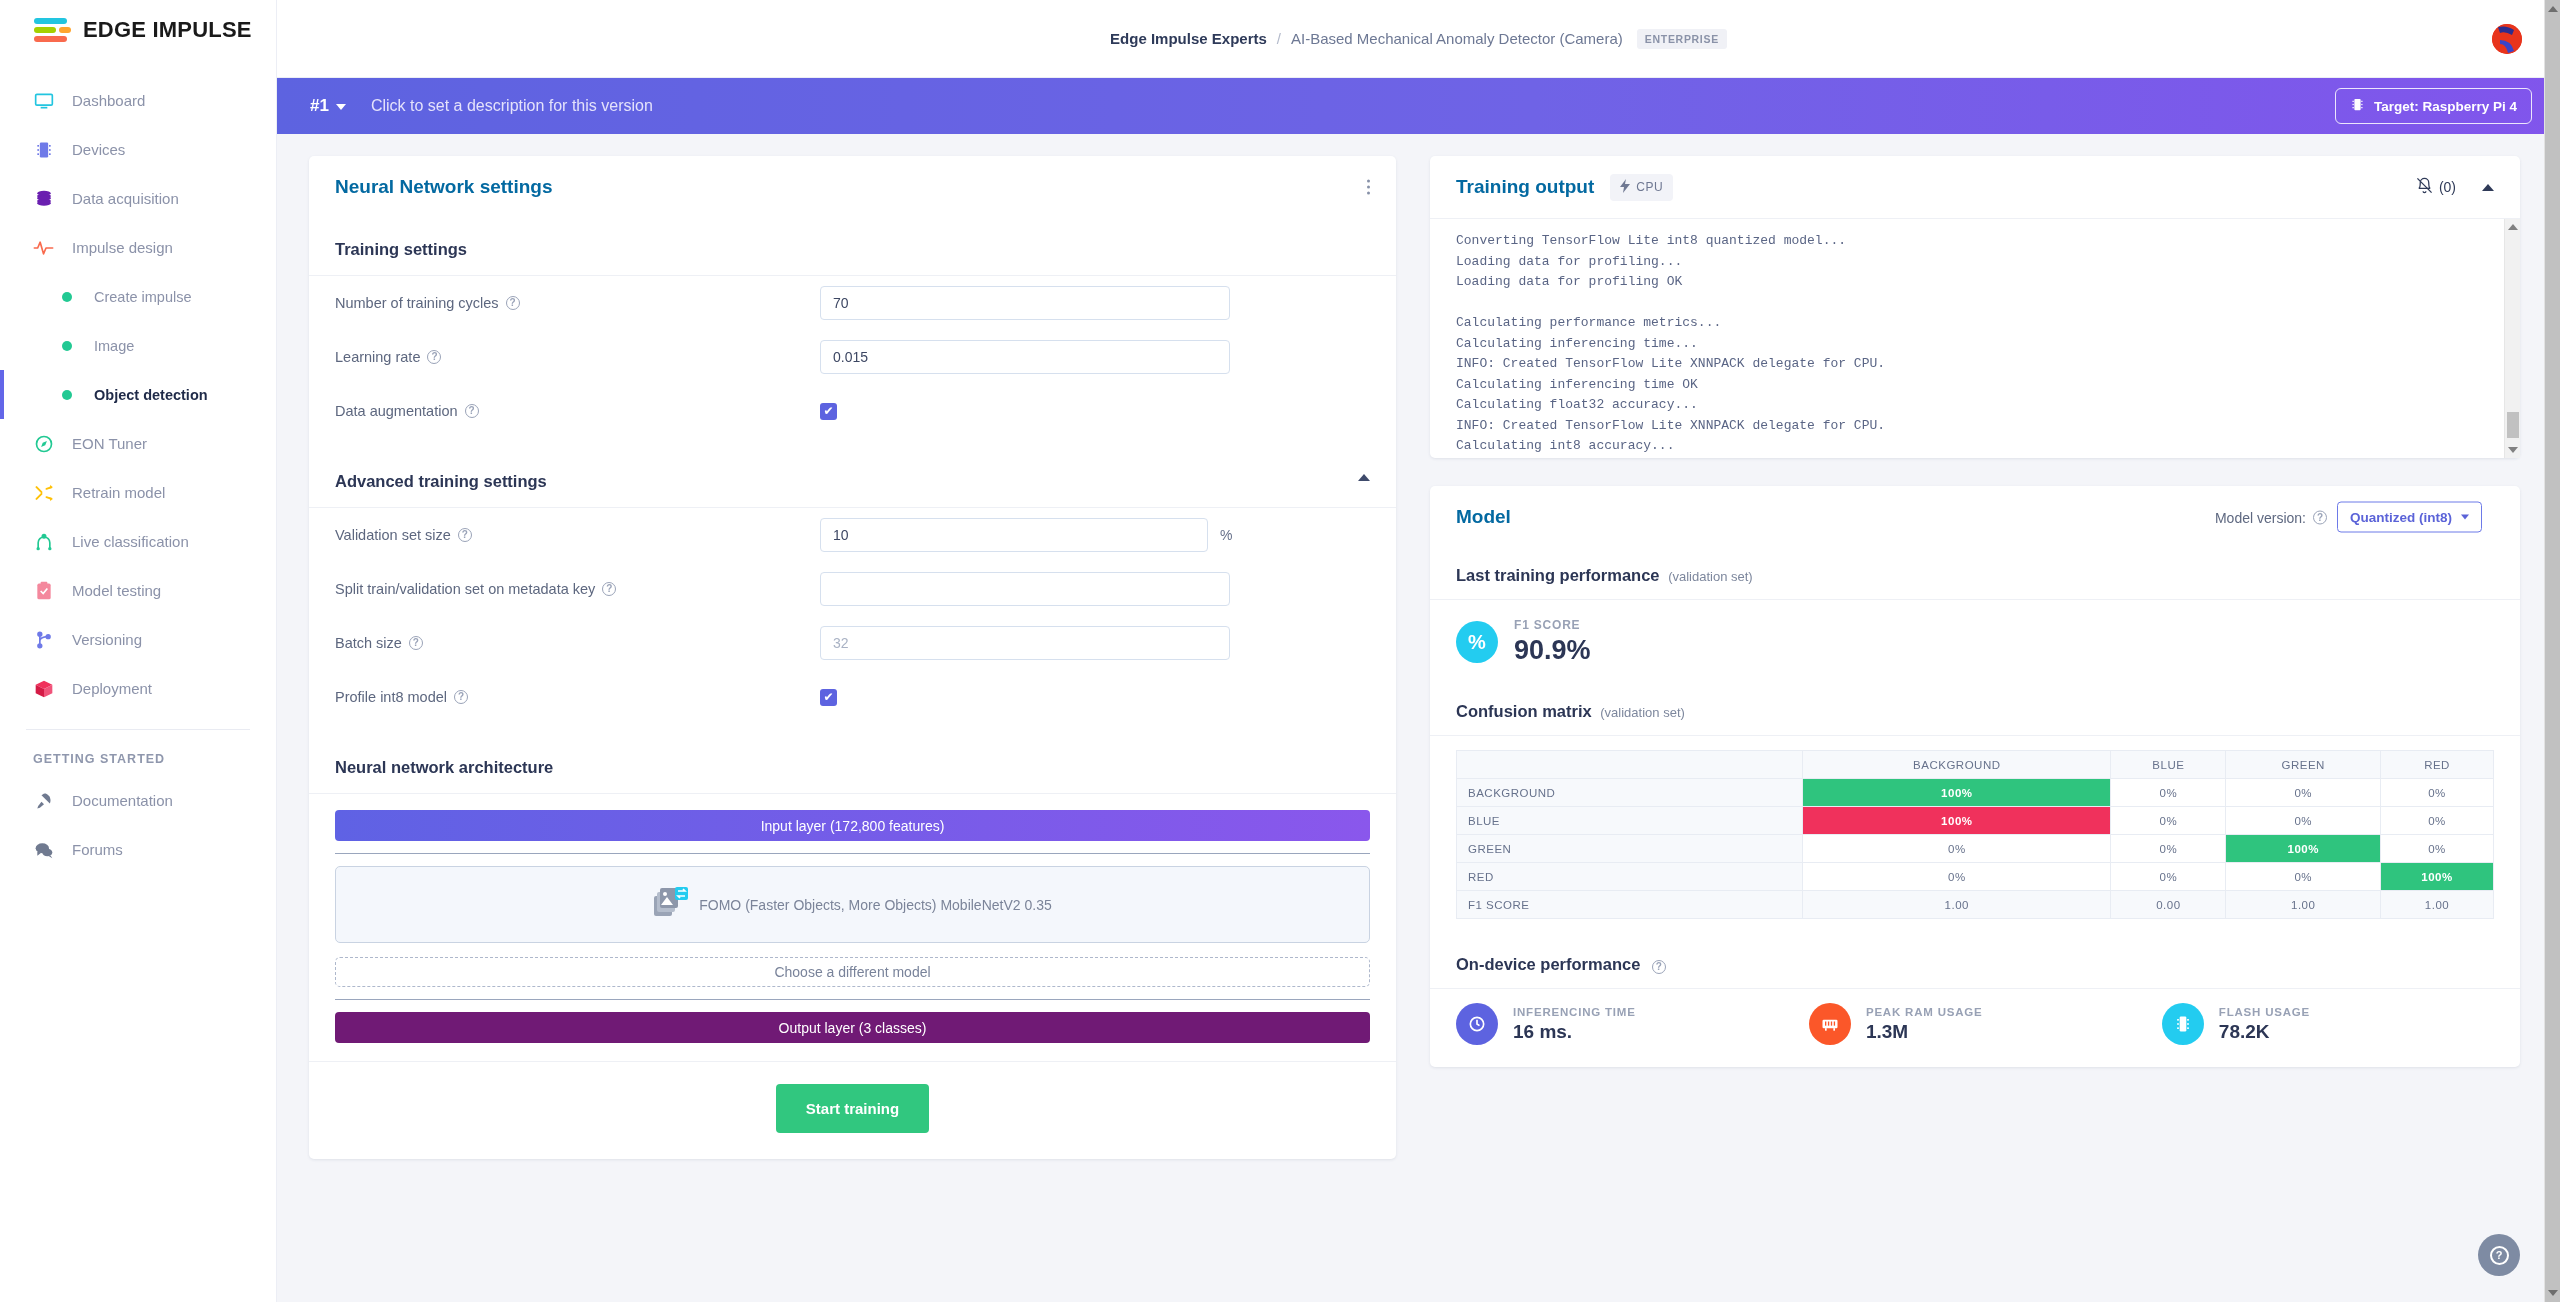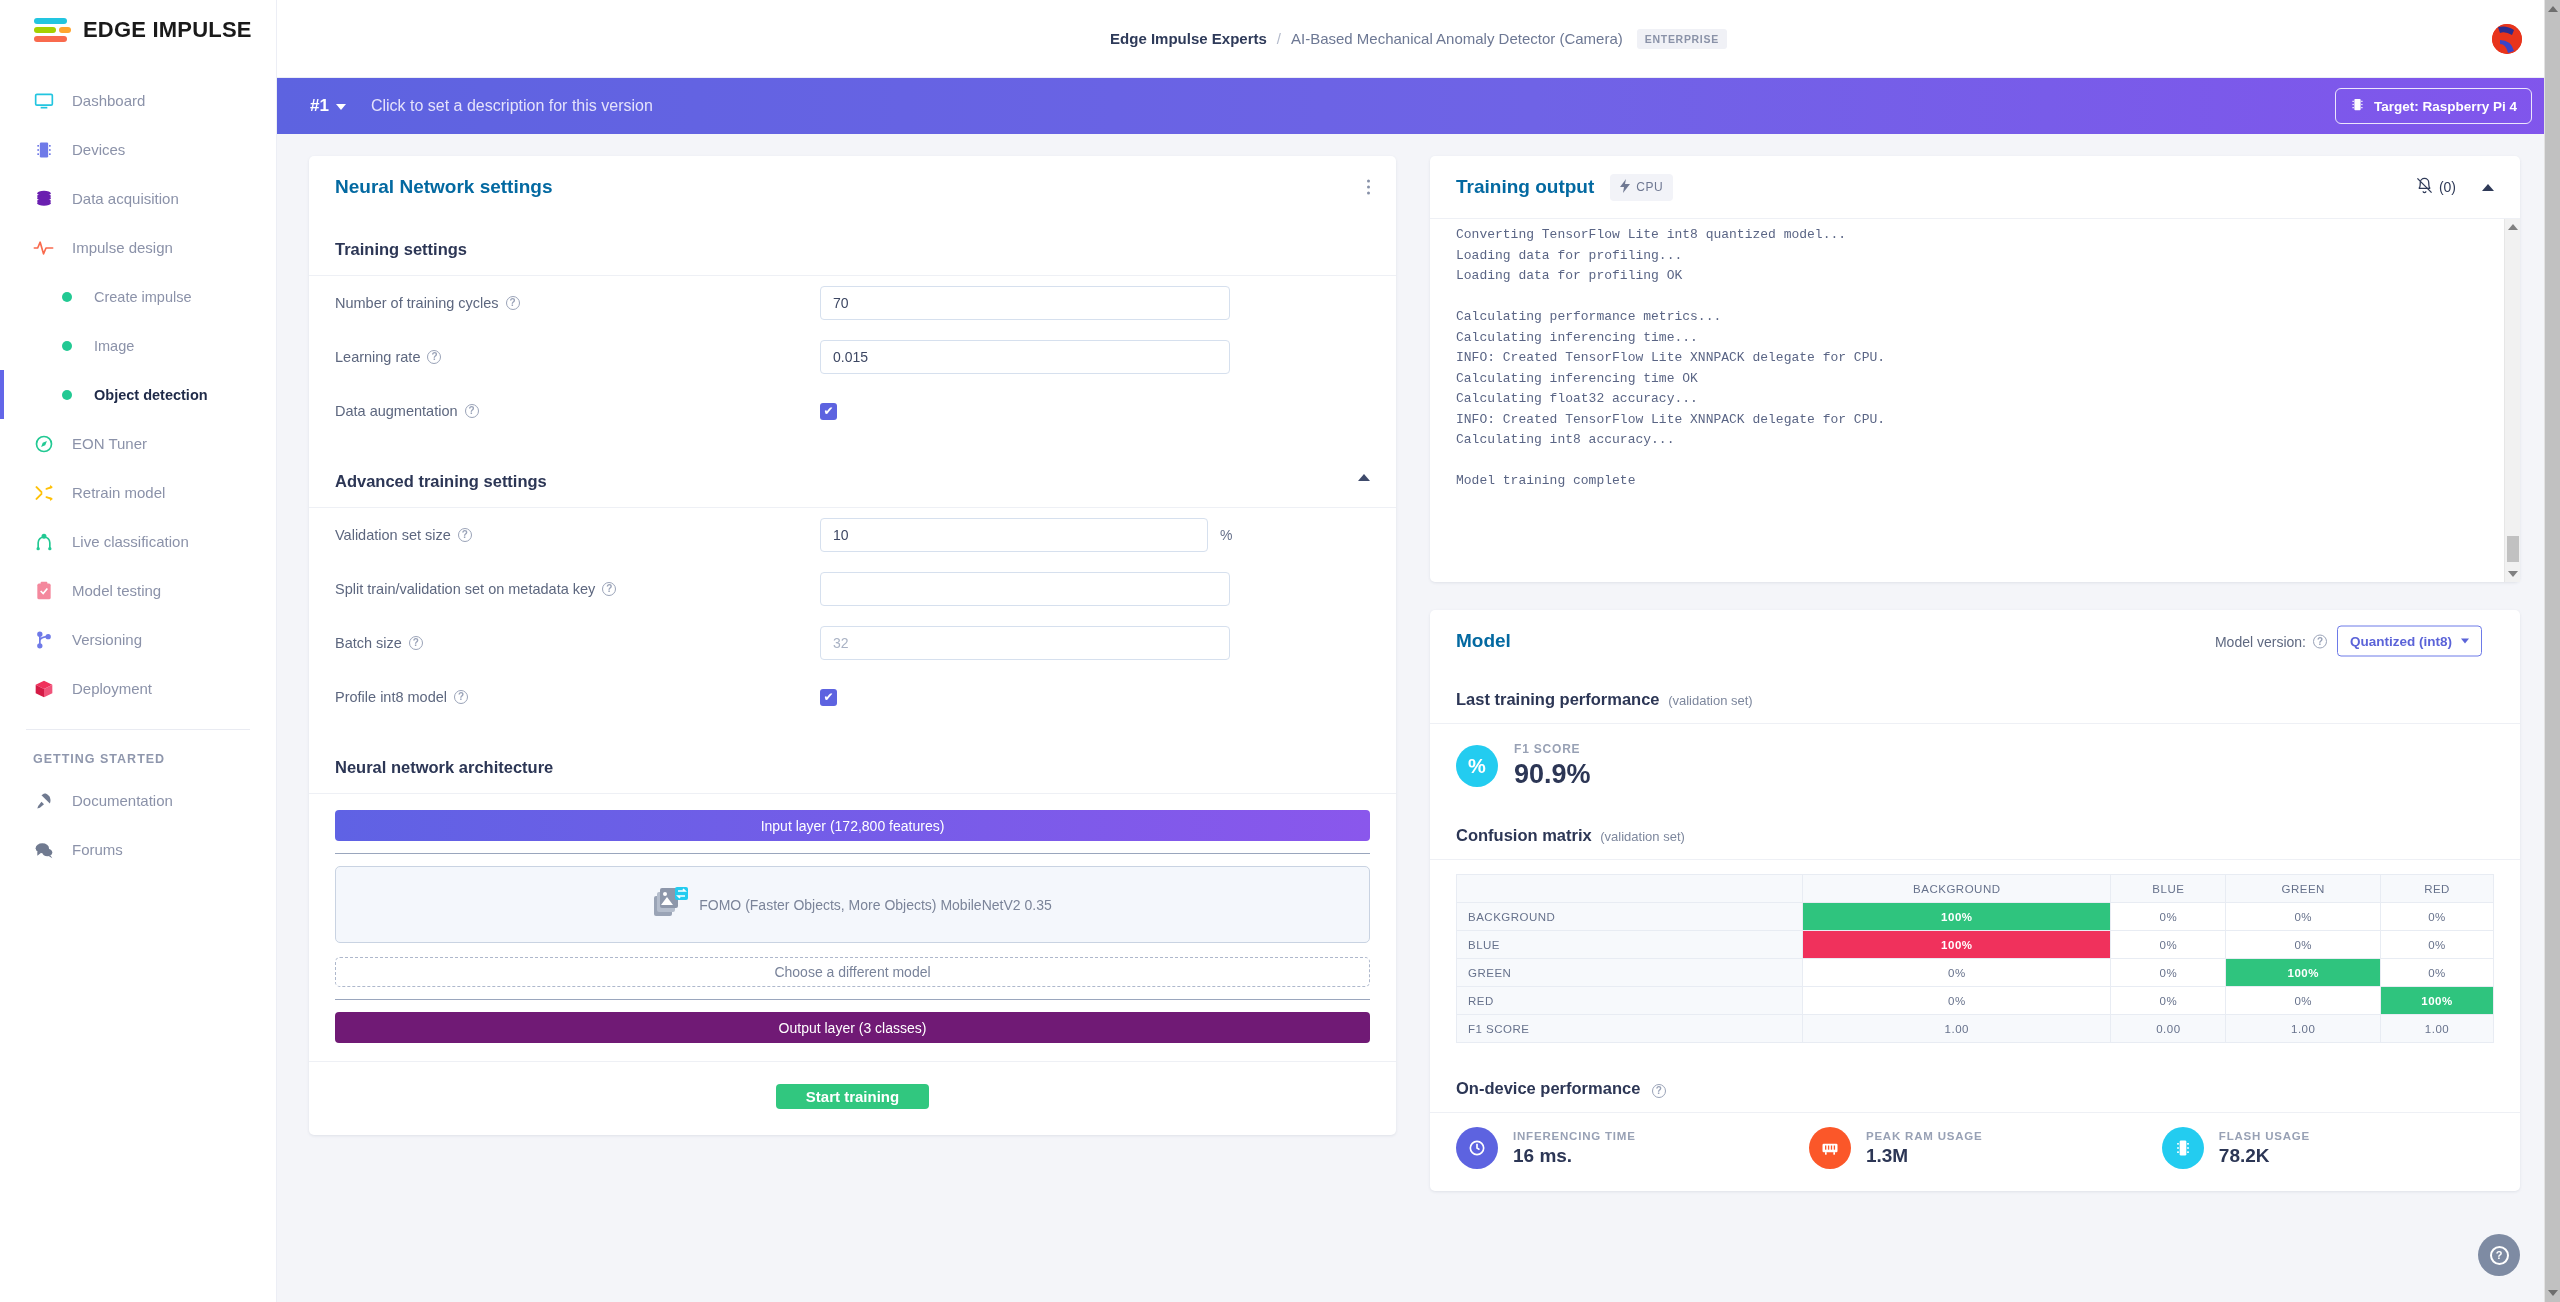--- a/index.html
+++ b/index.html
@@ -182,21 +182,21 @@
   .modelbox .mtxt { font-size: 14px; color: #7b8499; }
   .dashbox {
     border: 1.5px dashed #aeb8cc; border-radius: 5px; height: 30px;
     display: flex; align-items: center; justify-content: center;
     font-size: 14px; color: #79839a; cursor: pointer; margin-top: 14px;
   }
   .start-wrap { padding: 22px 0 26px 0; display: flex; justify-content: center;
                 border-top: 1px solid #eef0f5; margin-top: 18px; }
   .btn-start {
     background: #31c77f; color: #fff; border: none; border-radius: 4px;
-    font-size: 15px; font-weight: bold; padding: 4px 30px; cursor: pointer;
+    font-size: 15px; font-weight: bold; padding: 16px 30px; cursor: pointer;
     font-family: "Liberation Sans", sans-serif;
   }
 
   
   .cpu-badge {
     margin-left: 16px; background: #f2f3f8; border-radius: 4px;
     padding: 5px 10px; display: flex; align-items: center; gap: 6px;
     font-size: 12px; color: #6f7892; letter-spacing: 0.5px;
   }
   .out-right {
@@ -204,22 +204,22 @@
     display: flex; align-items: center; gap: 26px;
   }
   .bell-count { display: flex; align-items: center; gap: 6px; color: #2f3a58; font-size: 14px; }
   .collapse-up {
     width: 0; height: 0; cursor: pointer;
     border-left: 6px solid transparent; border-right: 6px solid transparent;
     border-bottom: 7px solid #2f3a58;
   }
   .console {
     border-top: 1px solid #eef0f5;
-    height: 364px; overflow: hidden; position: relative;
-    padding: 0 26px 0 26px;
+    height: 240px; overflow: hidden; position: relative;
+    padding: 6px 26px 0 26px;
     font-family: "Liberation Mono", monospace;
     font-size: 13px; line-height: 20.5px; color: #5a6585;
   }
   .console .ln { white-space: pre; }
   .console .ln.clip { color: #5a6585; height: 6px; overflow: hidden; }
   .cscroll {
     position: absolute; right: 0; top: 0; width: 16px; height: 100%;
     background: #f1f1f1; border-left: 1px solid #e6e6e6;
   }
   .cscroll .arw { width: 0; height: 0; margin: 5px auto 0 auto;

